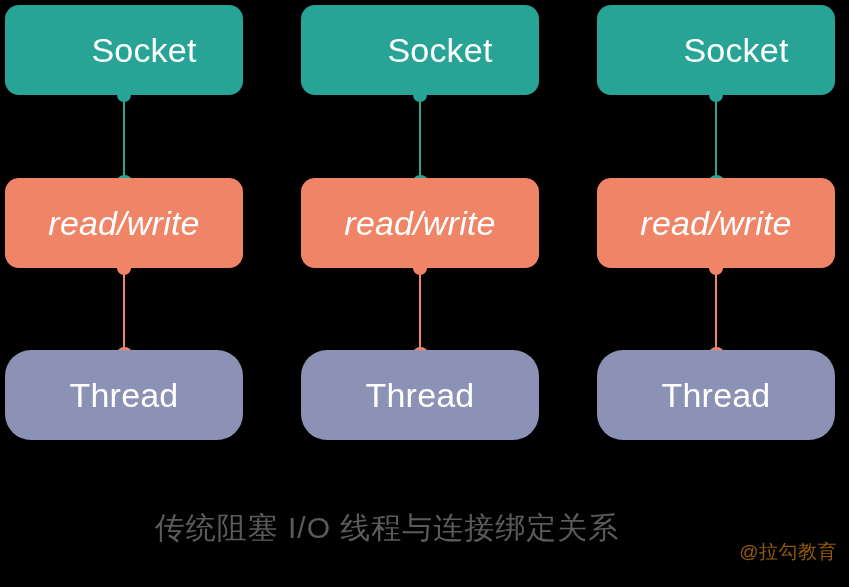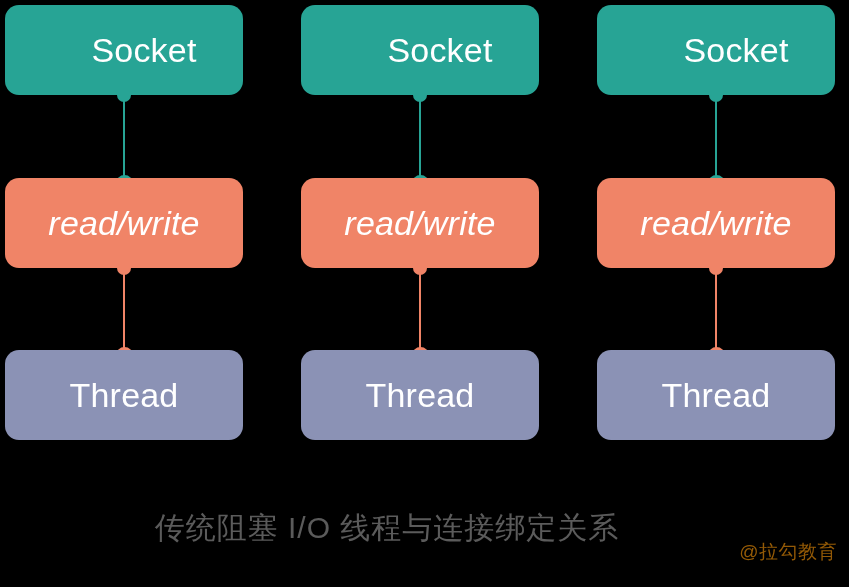--- a/index.html
+++ b/index.html
@@ -49,21 +49,21 @@
   .node-label {
     color: #ffffff;
     font-size: 34px;
     font-weight: 400;
     line-height: 1;
     letter-spacing: 0.2px;
     white-space: nowrap;
   }
   .node-socket    { top: 5px;   background: #27a495; padding-left: 40px; }
   .node-readwrite { top: 178px; background: #f08467; font-style: italic; }
-  .node-thread    { top: 350px; background: #8b92b5; }
+  .node-thread    { top: 350px; background: #8b92b5; border-radius: 26px; }
 
   
   .connector {
     position: absolute;
     left: 119px;
     z-index: 1;
     width: 0;
   }
   .connector .cline {
     position: absolute;

